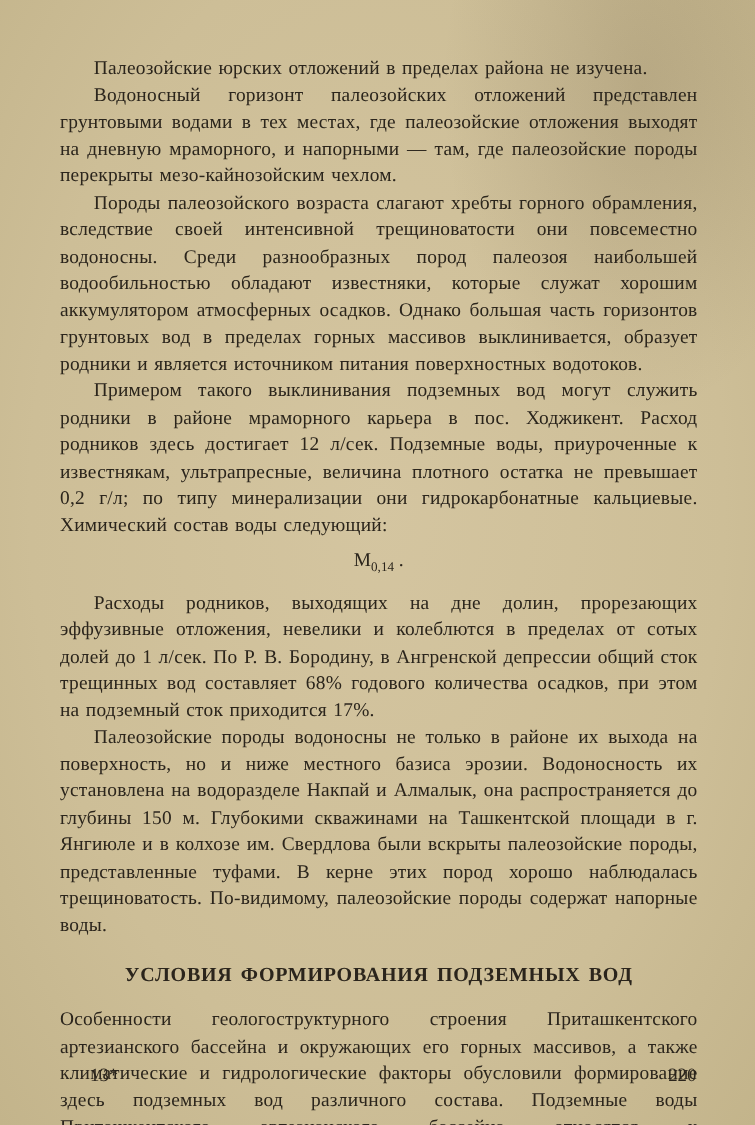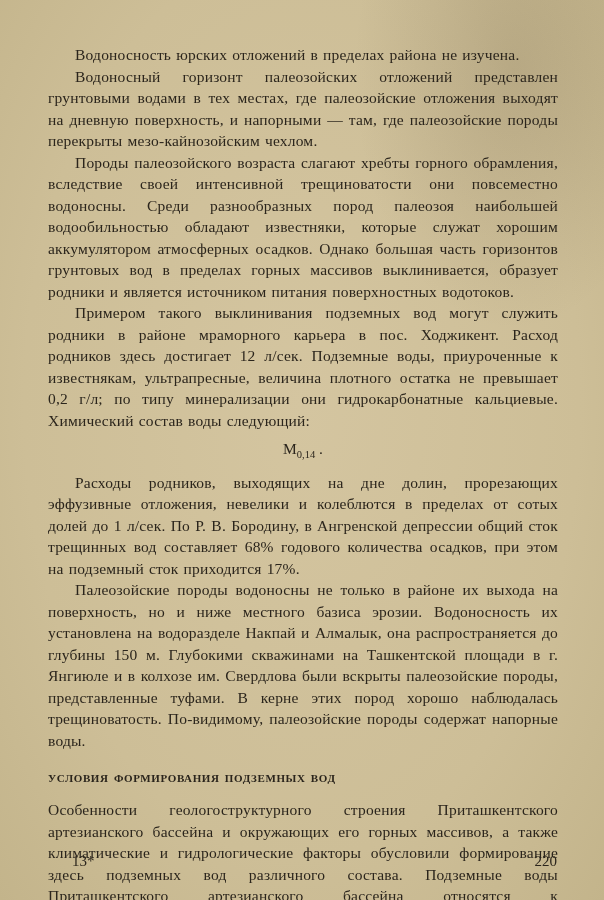--- a/index.html
+++ b/index.html
@@ -55,44 +55,44 @@
   .frac .num {
     display: block;
     border-bottom: 1.5px solid currentColor;
     padding: 0 4px 1px 4px;
   }
   .frac .den {
     display: block;
     padding: 1px 4px 0 4px;
   }
   .section-heading {
-    text-align: left;
-    font-size: 11px;
+    text-align: center;
+    font-size: 16px;
     font-weight: bold;
     letter-spacing: 0.6px;
     word-spacing: 2px;
     margin: 21px 0 15px 0;
   }
   .footer {
     position: absolute;
     bottom: 30px;
     left: 0;
     right: 0;
     display: flex;
     justify-content: space-between;
     padding: 0 47px 0 72px;
     font-size: 15px;
   }
 </style>
 </head>
 <body>
 
 <div class="page">
-    <p class="para indent"><span>Водоносность юрских отложений в пределах района не изучена.</span></p>
-    <p class="para indent"><span class="bold">Водоносный горизонт палеозойских отложений</span><span> представлен грунтовыми водами в тех местах, где палеозойские отложения выходят на дневную поверхность, и напорными — там, где палеозойские породы перекрыты мезо-кайнозойским чехлом.</span></p>
+    <p class="para indent"><span>Палеозойские юрских отложений в пределах района не изучена.</span></p>
+    <p class="para indent"><span class="bold">Водоносный горизонт палеозойских отложений</span><span> представлен грунтовыми водами в тех местах, где палеозойские отложения выходят на дневную мраморного, и напорными — там, где палеозойские породы перекрыты мезо-кайнозойским чехлом.</span></p>
     <p class="para indent"><span>Породы палеозойского возраста слагают хребты горного обрамления, вследствие своей интенсивной трещиноватости они повсеместно водоносны. Среди разнообразных пород палеозоя наибольшей водообильностью обладают известняки, которые служат хорошим аккумулятором атмосферных осадков. Однако большая часть горизонтов грунтовых вод в пределах горных массивов выклинивается, образует родники и является источником питания поверхностных водотоков.</span></p>
     <p class="para indent"><span>Примером такого выклинивания подземных вод могут служить родники в районе мраморного карьера в пос. Ходжикент. Расход родников здесь достигает 12 </span><span class="italic">л/сек</span><span>. Подземные воды, приуроченные к известнякам, ультрапресные, величина плотного остатка не превышает 0,2 </span><span class="italic">г/л</span><span>; по типу минерализации они гидрокарбонатные кальциевые. Химический состав воды следующий:</span></p>
     <div class="formula"><span>М</span><sub>0,14</sub> <span>.</span></div>
     <p class="para indent"><span>Расходы родников, выходящих на дне долин, прорезающих эффузивные отложения, невелики и колеблются в пределах от сотых долей до 1 </span><span class="italic">л/сек</span><span>. По Р. В. Бородину, в Ангренской депрессии общий сток трещинных вод составляет 68% годового количества осадков, при этом на подземный сток приходится 17%.</span></p>
     <p class="para indent"><span>Палеозойские породы водоносны не только в районе их выхода на поверхность, но и ниже местного базиса эрозии. Водоносность их установлена на водоразделе Накпай и Алмалык, она распространяется до глубины 150 </span><span class="italic">м</span><span>. Глубокими скважинами на Ташкентской площади в г. Янгиюле и в колхозе им. Свердлова были вскрыты палеозойские породы, представленные туфами. В керне этих пород хорошо наблюдалась трещиноватость. По-видимому, палеозойские породы содержат напорные воды.</span></p>
     <h2 class="section-heading">УСЛОВИЯ ФОРМИРОВАНИЯ ПОДЗЕМНЫХ ВОД</h2>
     <p class="para"><span>Особенности геологоструктурного строения Приташкентского артезианского бассейна и окружающих его горных массивов, а также климатические и гидрологические факторы обусловили формирование здесь подземных вод различного состава. Подземные воды Приташкентского артезианского бассейна относятся к инфильтрационному генетическому типу, а по условиям залегания разделяются на грунтовые и напорные. Частое чередование водопроницаемых и водонепроницаемых пород создает благоприятные условия для формирования напорных, самоизливающихся подземных вод. Большое значение в формировании напорных вод принадлежит отложениям</span></p>
   </div>
 
 <div class="footer">

